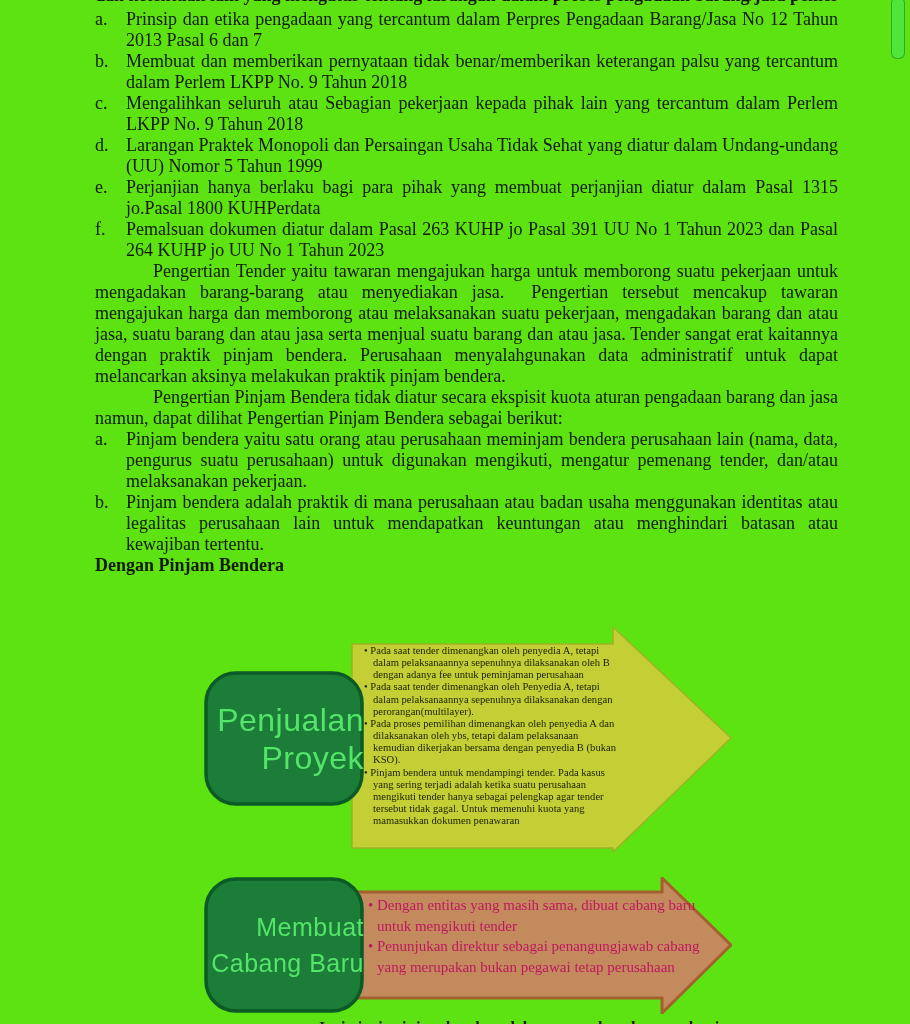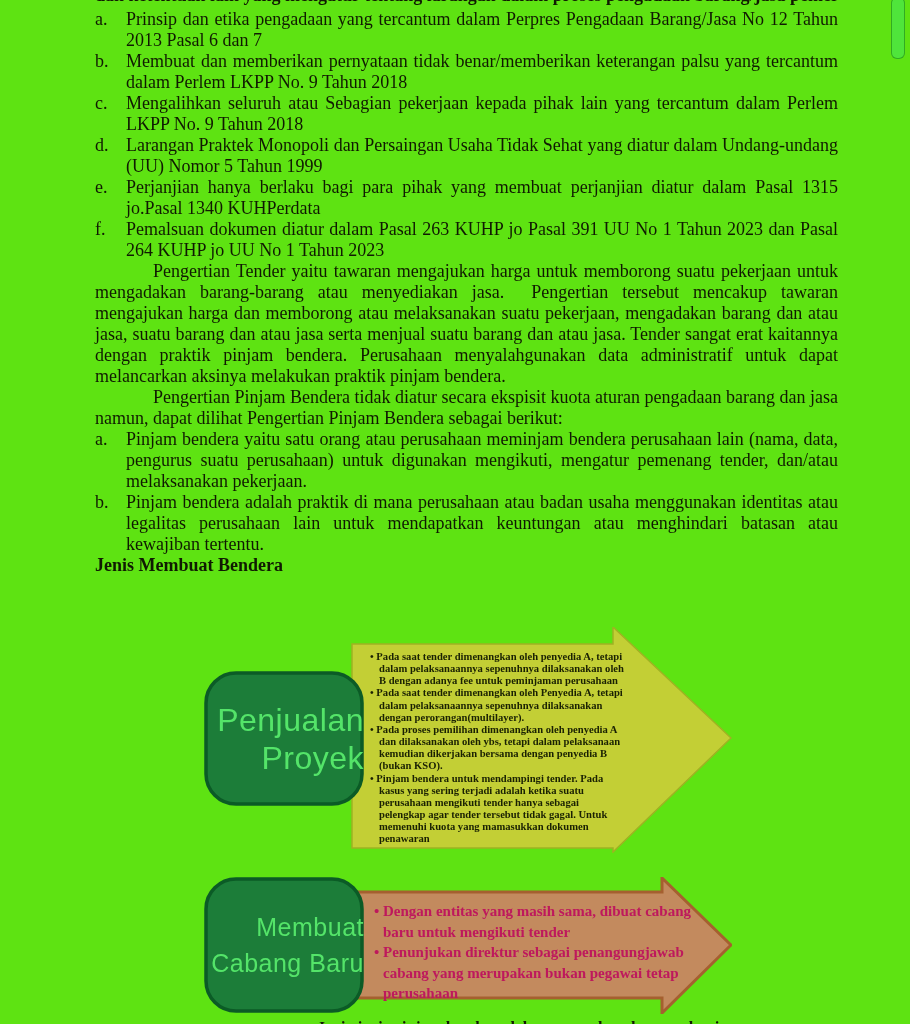--- a/index.html
+++ b/index.html
@@ -25,21 +25,21 @@
   .diagram svg{position:absolute;display:block;}
   .svg-row1{left:204px;top:9px;}
   .svg-row2{left:204px;top:259px;}
   .boxlabel{
     position:absolute;display:flex;align-items:center;justify-content:center;
     text-align:right;font-family:"Liberation Sans",sans-serif;color:#54E469;
     font-weight:500;letter-spacing:.5px;
   }
   .lbl1{left:204px;top:54px;width:160px;height:134px;font-size:32px;line-height:38px;}
   .lbl2{left:204px;top:259px;width:160px;height:136px;font-size:25px;line-height:36px;}
-  .bullets{position:absolute;list-style:none;margin:0;padding:6px;font-weight:bold;}
+  .bullets{position:absolute;list-style:none;margin:0;padding:0;font-weight:normal;}
   .bullets li{padding-left:9px;text-indent:-9px;}
   .bullets li::before{content:"• ";}
   .b1{left:364px;top:27px;width:254px;font-size:10.6px;line-height:12.15px;color:#1A2103;}
   .b2{left:368px;top:277px;width:345px;font-size:15px;line-height:20.5px;color:#be185d;}
   
   .scroll-thumb{
     position:absolute;left:891px;top:-3px;width:12px;height:60px;
     border-radius:6px;background:#4FE53B;border:1px solid rgba(25,125,15,.55);
   }
   
@@ -68,41 +68,41 @@
     <div class="li">
       <span class="mk">c.</span>
       <span class="tx">Mengalihkan seluruh atau Sebagian pekerjaan kepada pihak lain yang tercantum dalam Perlem LKPP No. 9 Tahun 2018</span>
     </div>
     <div class="li">
       <span class="mk">d.</span>
       <span class="tx">Larangan Praktek Monopoli dan Persaingan Usaha Tidak Sehat yang diatur dalam Undang-undang (UU) Nomor 5 Tahun 1999</span>
     </div>
     <div class="li">
       <span class="mk">e.</span>
-      <span class="tx">Perjanjian hanya berlaku bagi para pihak yang membuat perjanjian diatur dalam Pasal 1315 jo.Pasal 1340 KUHPerdata</span>
+      <span class="tx">Perjanjian hanya berlaku bagi para pihak yang membuat perjanjian diatur dalam Pasal 1315 jo.Pasal 1800 KUHPerdata</span>
     </div>
     <div class="li">
       <span class="mk">f.</span>
       <span class="tx">Pemalsuan dokumen diatur dalam Pasal 263 KUHP jo Pasal 391 UU No 1 Tahun 2023 dan Pasal 264 KUHP jo UU No 1 Tahun 2023</span>
     </div>
 
 
     <p class="para">Pengertian Tender yaitu tawaran mengajukan harga untuk memborong suatu pekerjaan untuk mengadakan barang-barang atau menyediakan jasa.  Pengertian tersebut mencakup tawaran mengajukan harga dan memborong atau melaksanakan suatu pekerjaan, mengadakan barang dan atau jasa, suatu barang dan atau jasa serta menjual suatu barang dan atau jasa. Tender sangat erat kaitannya dengan praktik pinjam bendera. Perusahaan menyalahgunakan data administratif untuk dapat melancarkan aksinya melakukan praktik pinjam bendera.</p>
     <p class="para">Pengertian Pinjam Bendera tidak diatur secara ekspisit kuota aturan pengadaan barang dan jasa namun, dapat dilihat Pengertian Pinjam Bendera sebagai berikut:</p>
 
     <div class="li">
       <span class="mk">a.</span>
       <span class="tx">Pinjam bendera yaitu satu orang atau perusahaan meminjam bendera perusahaan lain (nama, data, pengurus suatu perusahaan) untuk digunakan mengikuti, mengatur pemenang tender, dan/atau melaksanakan pekerjaan.</span>
     </div>
     <div class="li">
       <span class="mk">b.</span>
       <span class="tx">Pinjam bendera adalah praktik di mana perusahaan atau badan usaha menggunakan identitas atau legalitas perusahaan lain untuk mendapatkan keuntungan atau menghindari batasan atau kewajiban tertentu.</span>
     </div>
 
-    <div class="hd">Jenis Membuat Bendera</div>
+    <div class="hd">Dengan Pinjam Bendera</div>
 
   </div>
 
   <div class="diagram">
 
     <svg class="svg-row1" width="528" height="226" viewBox="0 0 528 226">
       <polygon points="148,17 409,17 409,0 527,111 409,225 409,221 148,221" stroke-width="1.5" fill="#C3CF35" stroke="#9FB223"></polygon>
       <rect x="2" y="46" width="156" height="131" rx="30" stroke-width="3.5" fill="#1C7D39" stroke="#0B5B26"></rect>
     </svg>
     <div class="boxlabel lbl1">Penjualan Proyek</div>

